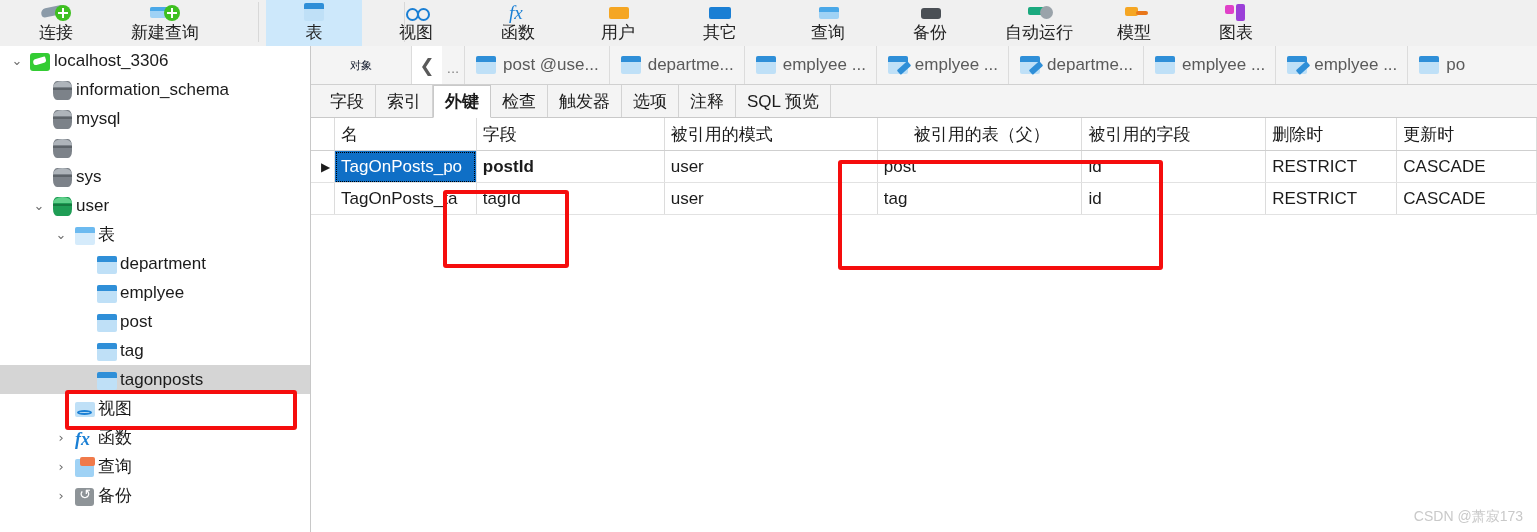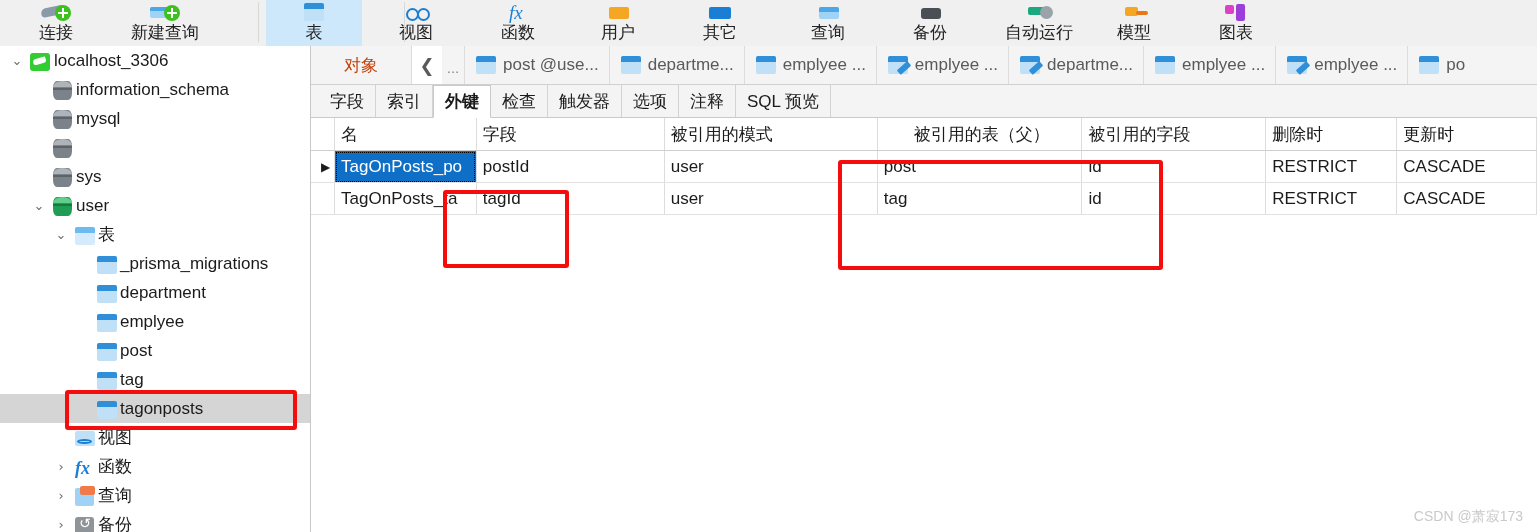--- a/index.html
+++ b/index.html
@@ -151,21 +151,21 @@
     height: 38px;
     background: #f4f4f4;
     border-bottom: 1px solid #d0d0d0;
     display: flex;
     align-items: stretch;
     overflow: hidden;
   }
   .obj-title {
     width: 100px;
     display: flex; align-items: center; justify-content: center;
-    font-size: 17px; color: #c2410c;
+    font-size: 11px; color: #0f172a;
     flex: none;
     border-right: 1px solid #dcdcdc;
   }
   .obj-scroll {
     width: 30px; flex: none;
     background: #ffffff;
     display: flex; align-items: center; justify-content: center;
     font-size: 18px; color: #5a5a5a;
     font-family: "DejaVu Sans", sans-serif;
   }
@@ -450,28 +450,20 @@
           </span>
           <span class="tw-label">user</span>
         </div>
         <div class="tree-row">
           <span style="width:50px;flex:none;"></span>
           <span class="tw-arrow">⌄</span>
           <span class="tw-icon">
             <span class="ti-tbl light"></span>
           </span>
           <span class="tw-label">表</span>
-        </div>
-        <div class="tree-row">
-          <span style="width:72px;flex:none;"></span>
-          <span class="tw-arrow"></span>
-          <span class="tw-icon">
-            <span class="ti-tbl"></span>
-          </span>
-          <span class="tw-label">_prisma_migrations</span>
         </div>
         <div class="tree-row">
           <span style="width:72px;flex:none;"></span>
           <span class="tw-arrow"></span>
           <span class="tw-icon">
             <span class="ti-tbl"></span>
           </span>
           <span class="tw-label">department</span>
         </div>
         <div class="tree-row">
@@ -638,21 +630,21 @@
               <th style="width: 158px; padding-left: 36px;">被引用的表（父）</th>
               <th style="width: 168px;">被引用的字段</th>
               <th style="width: 118px;">删除时</th>
               <th style="width: 126px;">更新时</th>
             </tr>
         </thead>
         <tbody id="gridbody">
             <tr>
               <td class="rowmark">▶</td>
               <td class="selcell" style="width: 128px;">TagOnPosts_po</td>
-              <td style="width: 172px;">postId</td>
+              <td style="width: 172px; font-weight: bold;">postId</td>
               <td style="width: 196px;">user</td>
               <td style="width: 158px;">post</td>
               <td style="width: 168px;">id</td>
               <td style="width: 118px;">RESTRICT</td>
               <td style="width: 126px;">CASCADE</td>
             </tr>
             <tr>
               <td class="rowmark"></td>
               <td style="width: 128px; border-radius: 6px;">TagOnPosts_ta</td>
               <td style="width: 172px;">tagId</td>

